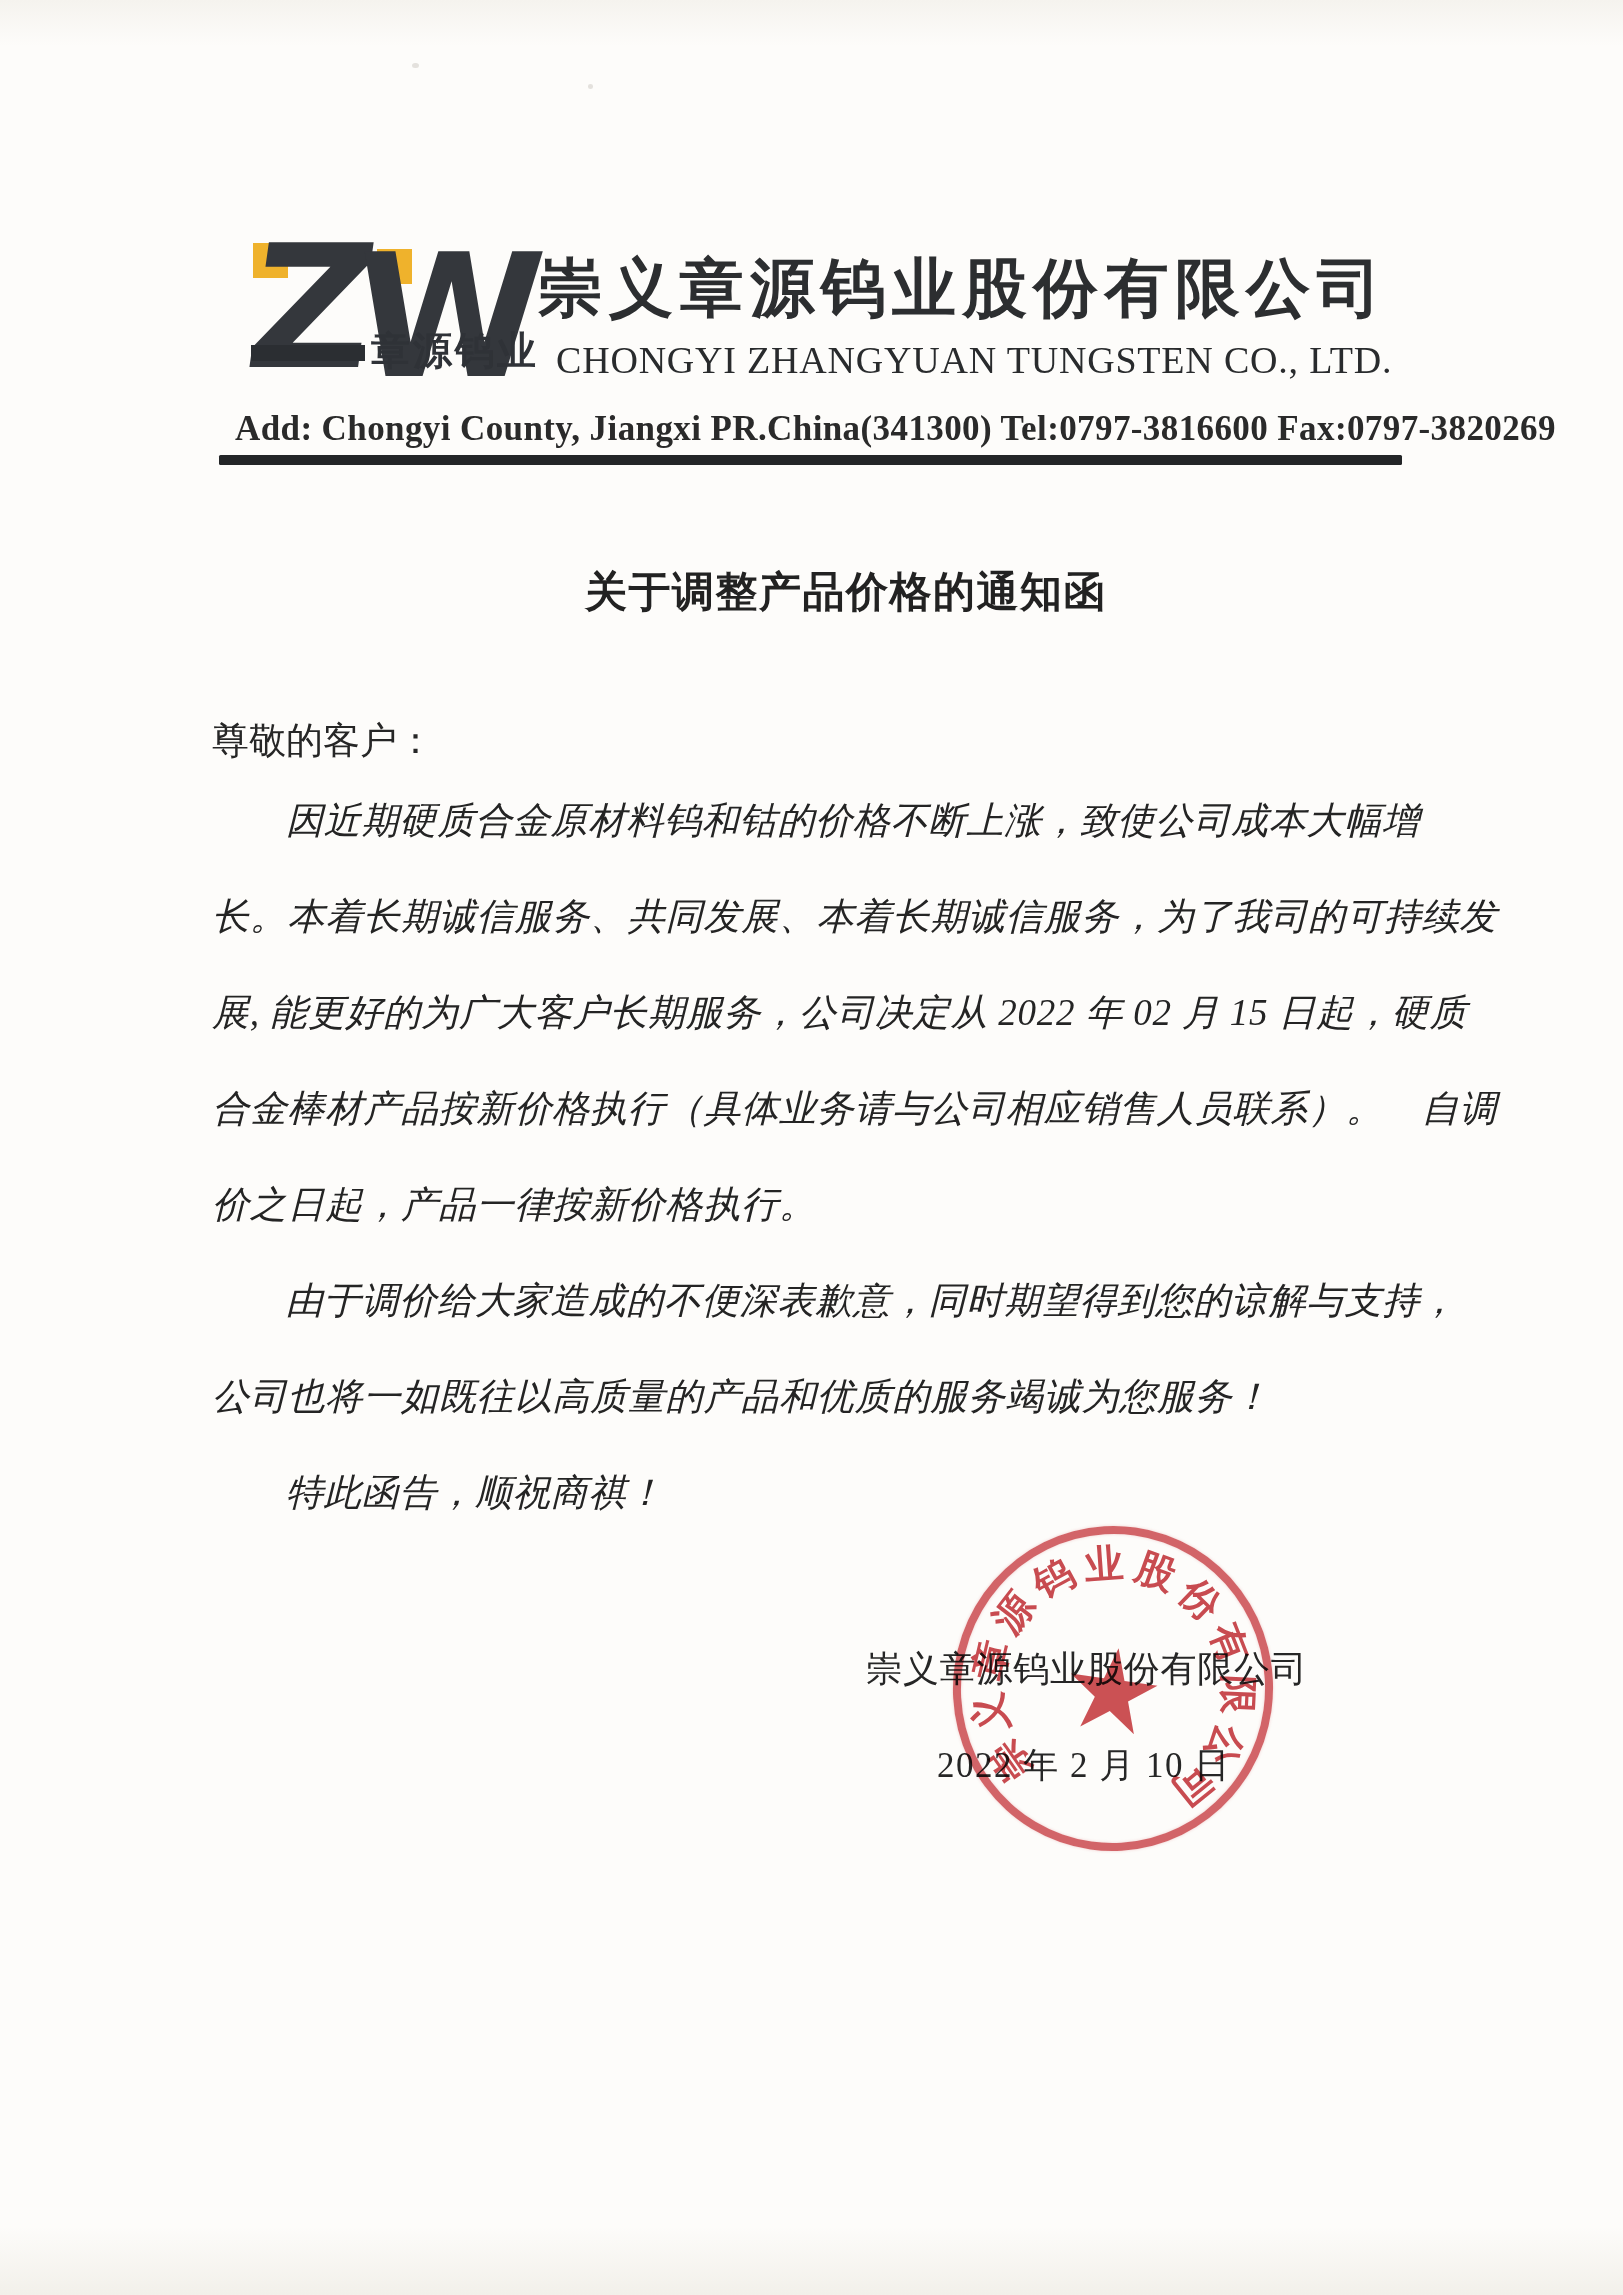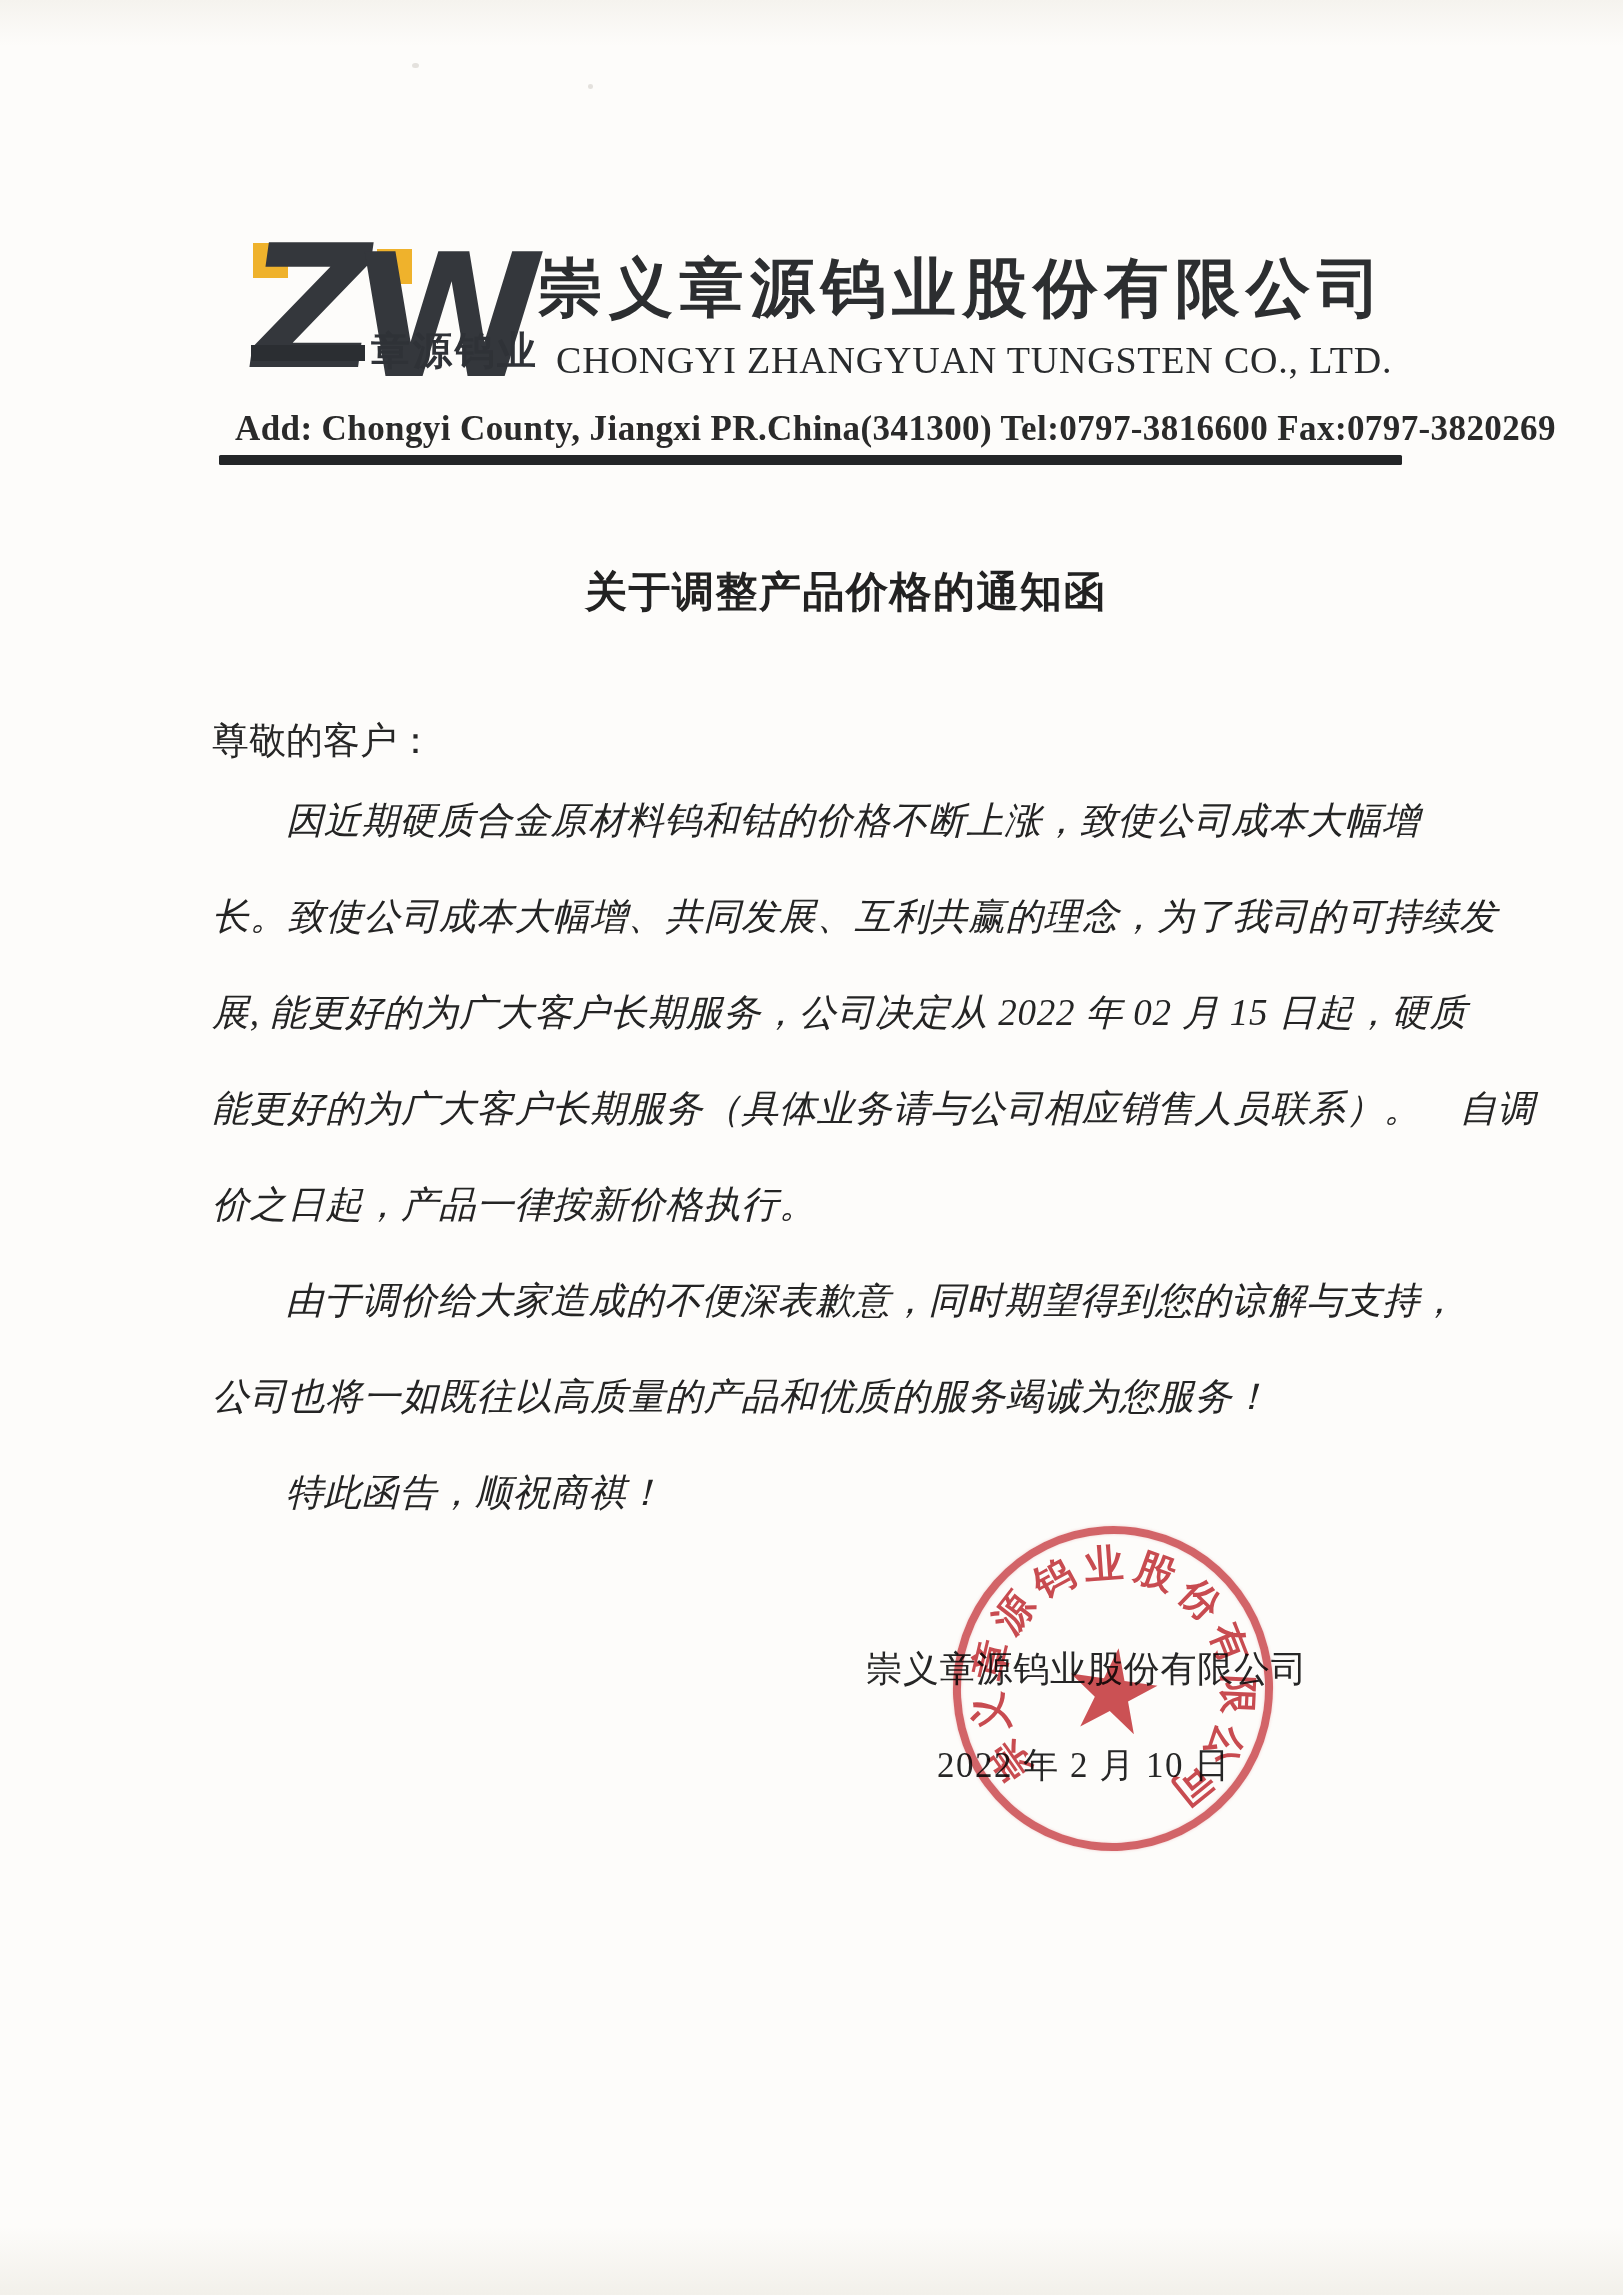--- a/index.html
+++ b/index.html
@@ -93,23 +93,23 @@
     <div class="address">Add: Chongyi County, Jiangxi PR.China(341300) Tel:0797-3816600 Fax:0797-3820269</div>
     <div class="rule"></div>
   </header>
 
   <main>
     <h2 class="title">关于调整产品价格的通知函</h2>
     <div class="salutation">尊敬的客户：</div>
 
     <div class="body-block">
       <div class="line indent">因近期硬质合金原材料钨和钴的价格不断上涨，致使公司成本大幅增</div>
-      <div class="line">长。致使公司成本大幅增、共同发展、互利共赢的理念，为了我司的可持续发</div>
+      <div class="line">长。本着长期诚信服务、共同发展、本着长期诚信服务，为了我司的可持续发</div>
       <div class="line">展, 能更好的为广大客户长期服务，公司决定从 2022 年 02 月 15 日起，硬质</div>
-      <div class="line">能更好的为广大客户长期服务（具体业务请与公司相应销售人员联系）。　自调</div>
+      <div class="line">合金棒材产品按新价格执行（具体业务请与公司相应销售人员联系）。　自调</div>
       <div class="line">价之日起，产品一律按新价格执行。</div>
       <div class="line indent">由于调价给大家造成的不便深表歉意，同时期望得到您的谅解与支持，</div>
       <div class="line">公司也将一如既往以高质量的产品和优质的服务竭诚为您服务！</div>
       <div class="line indent">特此函告，顺祝商祺！</div>
     </div>
 
     <div class="sig-company">崇义章源钨业股份有限公司</div>
     <div class="sig-date">2022 年 2 月 10 日</div>
 
     <div class="stamp">

